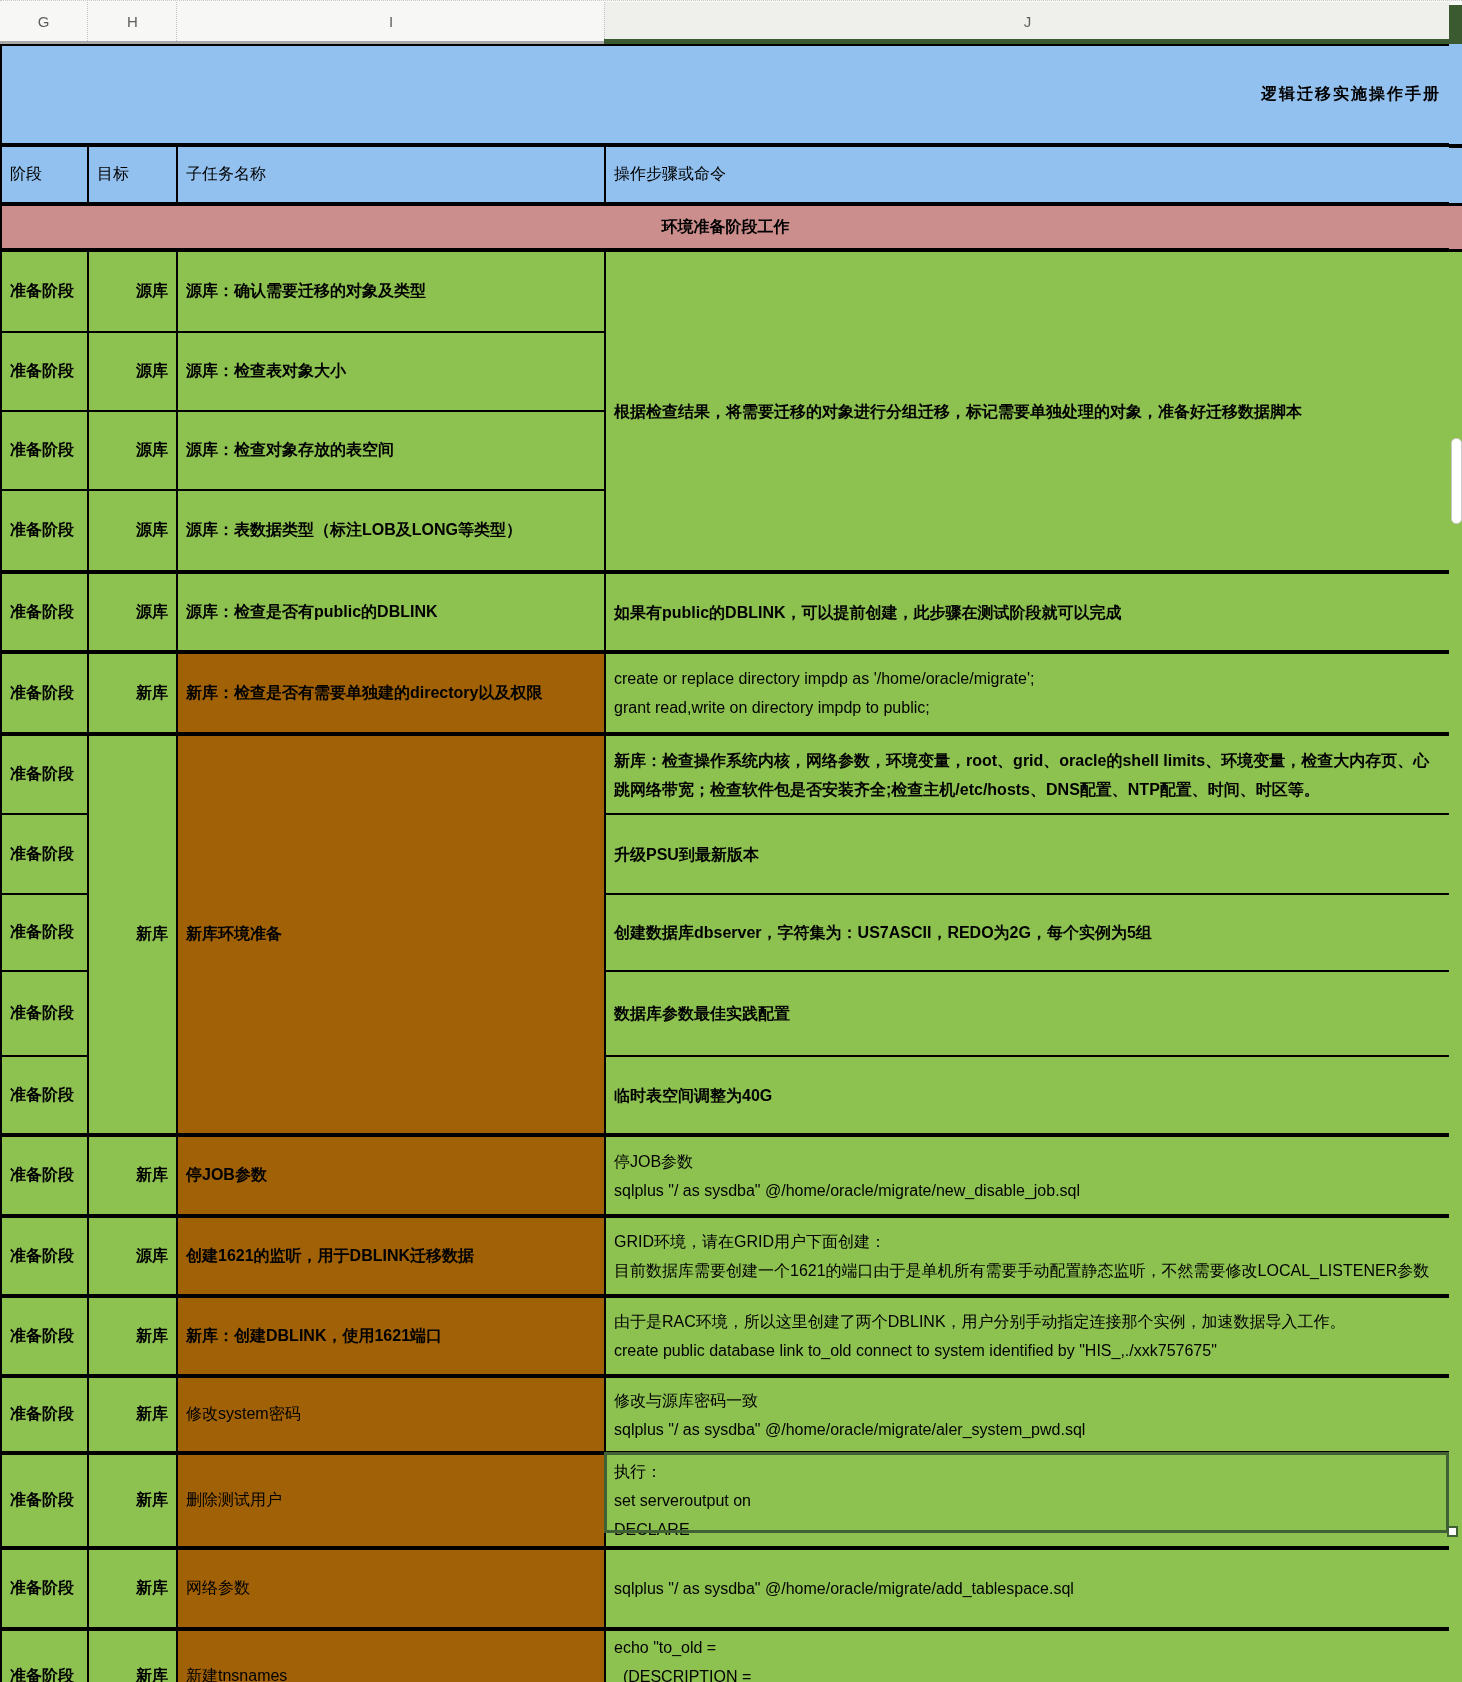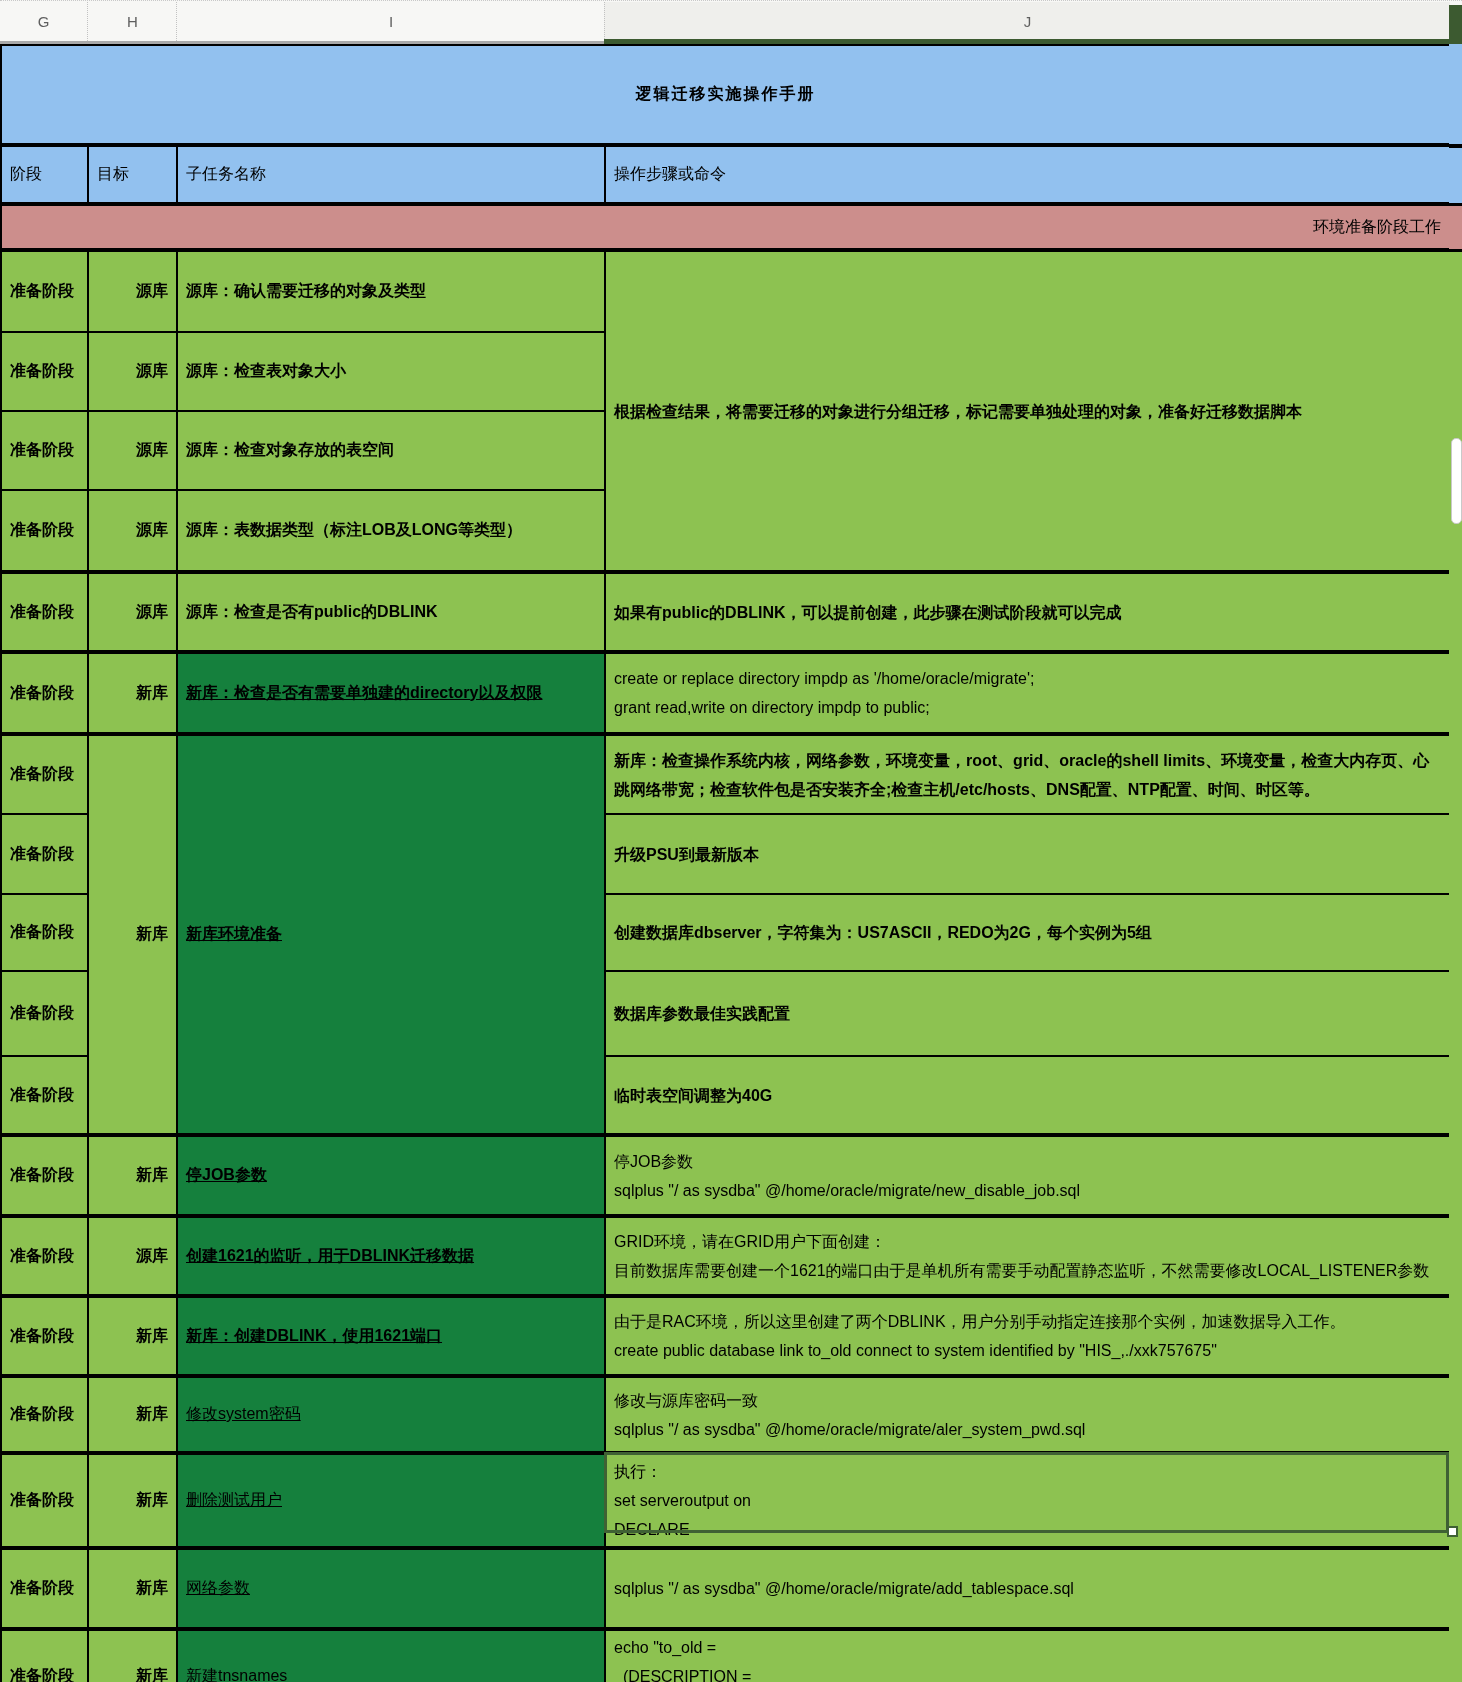--- a/index.html
+++ b/index.html
@@ -21,26 +21,26 @@
   .corner-green{position:absolute;top:4px;left:1449px;width:13px;height:40px;background:#3c5a30;}
 
   
   table.sheet{position:absolute;top:44px;left:0;width:1449px;border-collapse:collapse;table-layout:fixed;}
   table.sheet td{border:2px solid #000;padding:2px 8px;vertical-align:middle;color:#000;font-size:16px;overflow:hidden;}
   tr.thick td{border-top-width:4px;}
   td.bleft{border-left-width:3px;}
   .c-blue{background:#92c1ef;}
   .c-pink{background:#cc8e8c;}
   .c-green{background:#8dc251;}
-  .c-gray{background:#15803d;text-decoration:underline;}
+  .c-gray{background:#a16207;}
   .bold{font-weight:bold;}
-  td.title-cell{border:none;border-bottom:4px solid #000;text-align:center;
+  td.title-cell{border:none;border-bottom:4px solid #000;text-align:right;
                 font-size:38px;font-weight:bold;letter-spacing:2px;}
   td.colname{text-align:left;font-weight:normal;font-size:15px;}
-  td.section-cell{text-align:right;font-weight:normal;font-size:16px;border-left-width:3px;}
+  td.section-cell{text-align:center;font-weight:bold;font-size:16px;border-left-width:3px;}
   td.steps{white-space:pre-line;line-height:29px;}
   td.pre{white-space:pre-wrap;line-height:29px;}
   td.vtop{vertical-align:top;padding-top:3px;}
   td.phase{padding-left:5px;font-family:Liberation Serif, serif;}
   td.target{text-align:right;}
 
   
   .sliver{position:absolute;left:1449px;top:44px;width:13px;}
   .sl{position:absolute;left:0;width:13px;}
 

